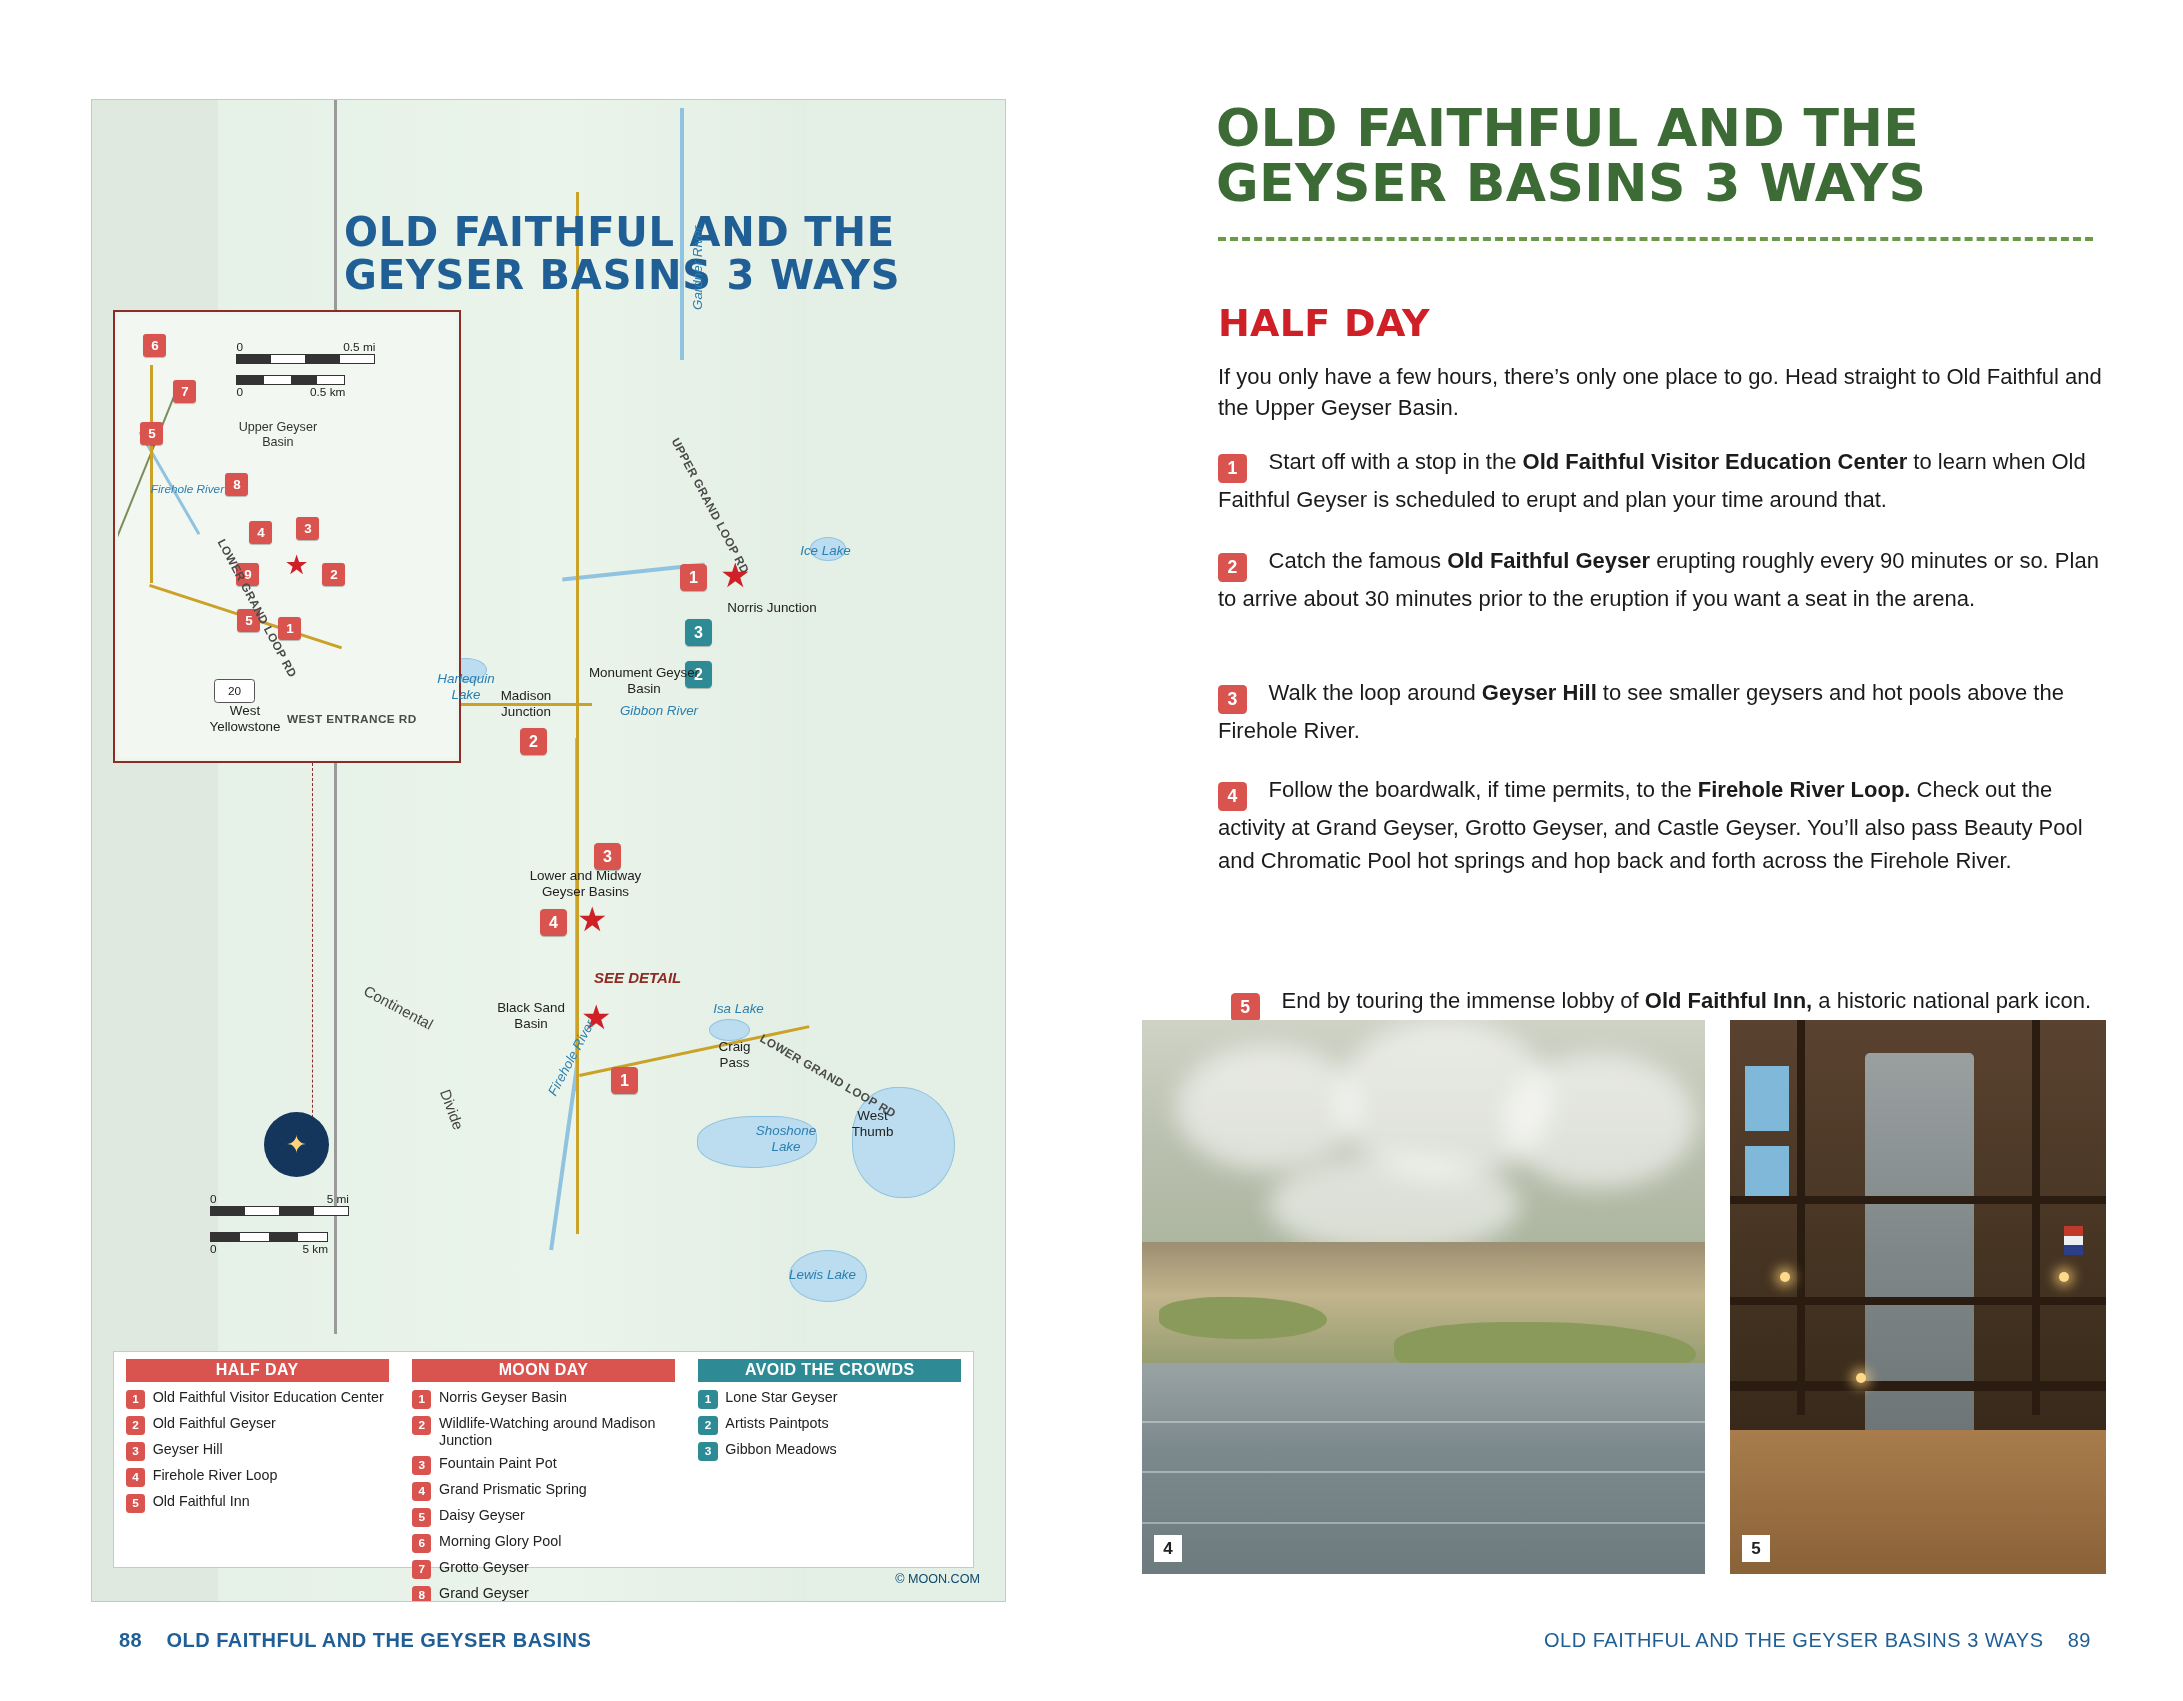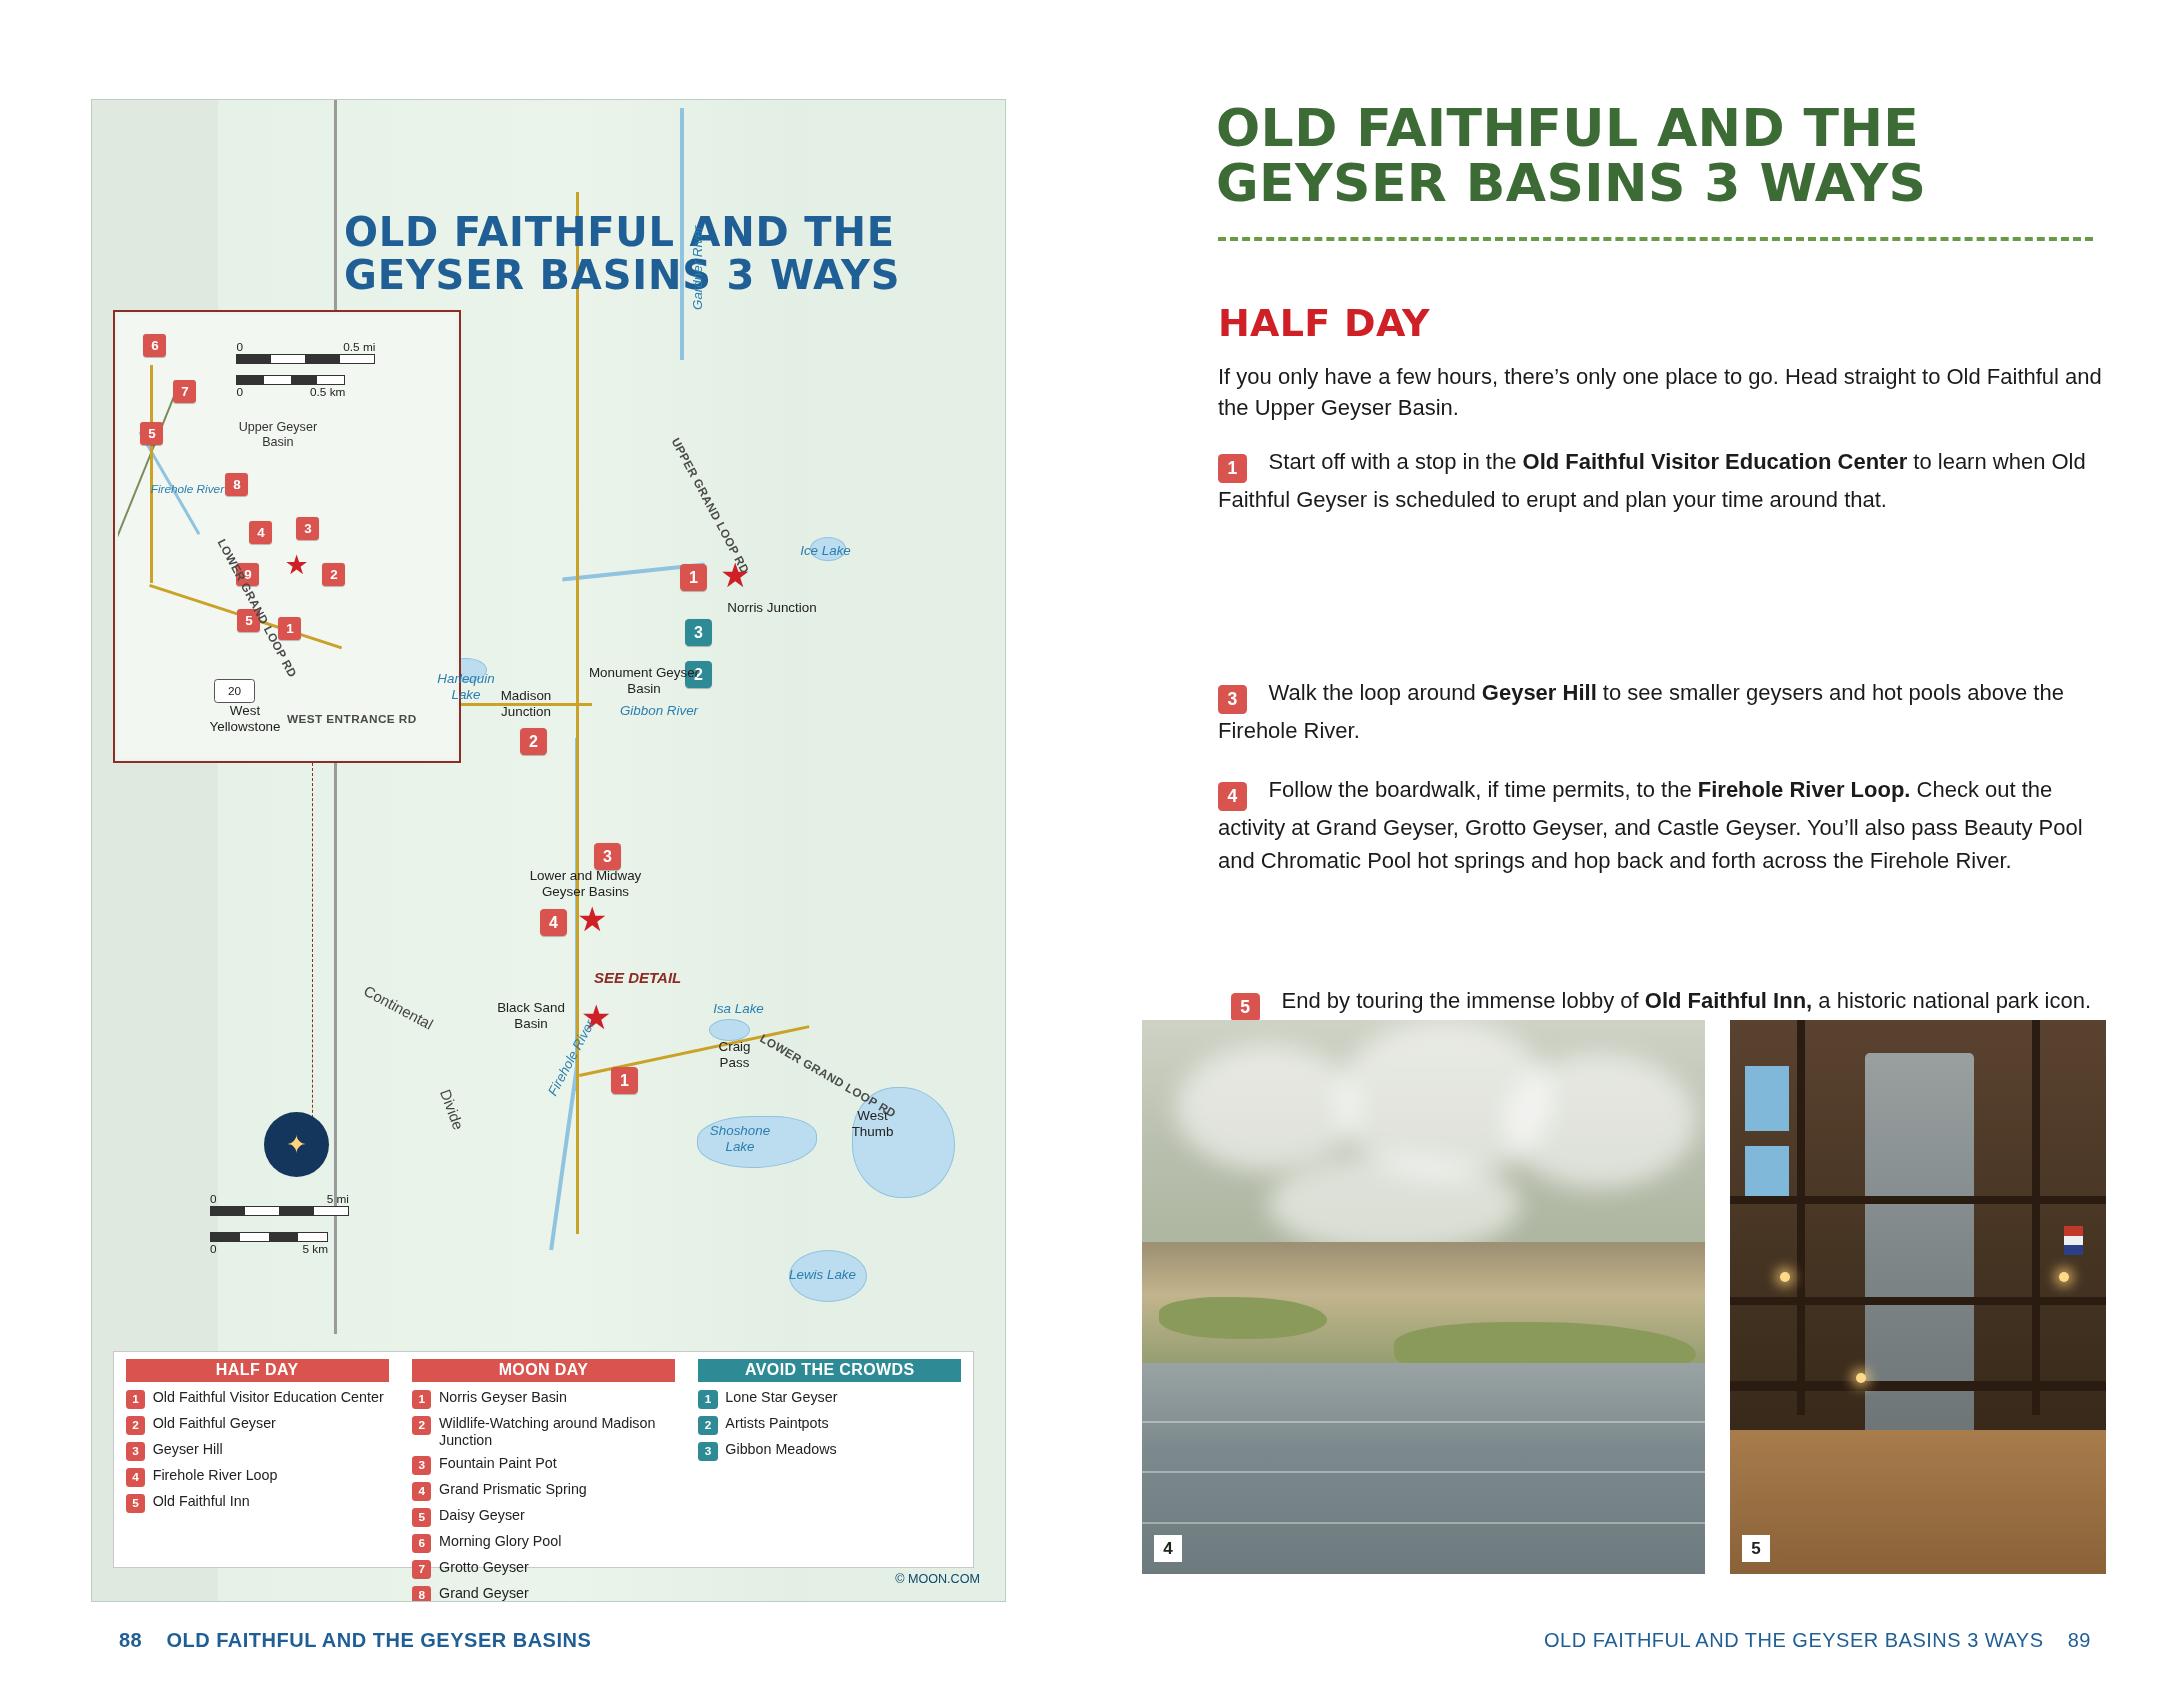--- a/index.html
+++ b/index.html
@@ -242,21 +242,21 @@
     <div class="mlabel" style="left:393px;top:900px;width:92px;">Black Sand Basin</div>
 
     <div class="mlabel rot" style="left:277px;top:882px;transform:rotate(28deg);font-size:15px;color:#444;">Continental</div>
     <div class="mlabel rot" style="left:361px;top:987px;transform:rotate(70deg);font-size:15px;color:#444;">Divide</div>
 
     <div class="mlabel water" style="left:617px;top:901px;width:59px;">Isa Lake</div>
     <div class="mlabel" style="left:613px;top:939px;width:59px;">Craig Pass</div>
     <div class="mk" style="left:519px;top:967px;">1</div>
     <div class="mlabel water rot" style="left:453px;top:991px;transform:rotate(-62deg);">Firehole River</div>
     <div class="mlabel road rot" style="left:672px;top:932px;transform:rotate(30deg);">LOWER GRAND LOOP RD</div>
-    <div class="mlabel water" style="left:606px;top:1023px;width:84px;">Shoshone Lake</div>
+    <div class="mlabel water" style="left:606px;top:1023px;width:84px;padding-left:46px;">Shoshone Lake</div>
     <div class="mlabel" style="left:747px;top:1008px;width:67px;">West Thumb</div>
     <div class="mlabel water" style="left:697px;top:1167px;width:67px;">Lewis Lake</div>
 
     <div class="compass">
         <span class="inner">✦</span>
       </div>
 
     <div class="scalebar" style="left:118px;top:1092px;width:139px;">
       <div class="lbl">
           <span>0</span>
@@ -353,20 +353,23 @@
     <div class="credit" style="position:absolute;right:25px;bottom:15px;">© MOON.COM</div>
   </div>
 
   <div class="r-title">OLD FAITHFUL AND THE GEYSER BASINS 3 WAYS</div>
   <div class="dashrule"></div>
   <div class="r-sub">HALF DAY</div>
   <div class="r-intro">If you only have a few hours, there’s only one place to go. Head straight to Old Faithful and the Upper Geyser Basin.</div>
 
   <div class="step" style="top:445px;">
     <span class="num">1</span><span>Start off with a stop in the <b>Old Faithful Visitor Education Center</b> to learn when Old Faithful Geyser is scheduled to erupt and plan your time around that.</span>
+  </div>
+  <div class="step" style="top:544px;">
+    <span class="num">2</span><span>Catch the famous <b>Old Faithful Geyser</b> erupting roughly every 90 minutes or so. Plan to arrive about 30 minutes prior to the eruption if you want a seat in the arena.</span>
   </div>
   <div class="step" style="top:676px;">
     <span class="num">3</span><span>Walk the loop around <b>Geyser Hill</b> to see smaller geysers and hot pools above the Firehole River.</span>
   </div>
   <div class="step" style="top:773px;">
     <span class="num">4</span><span>Follow the boardwalk, if time permits, to the <b>Firehole River Loop.</b> Check out the activity at Grand Geyser, Grotto Geyser, and Castle Geyser. You’ll also pass Beauty Pool and Chromatic Pool hot springs and hop back and forth across the Firehole River.</span>
   </div>
   <div class="step" style="top:984px;text-align:center;">
     <span class="num">5</span><span>End by touring the immense lobby of <b>Old Faithful Inn,</b> a historic national park icon.</span>
   </div>

